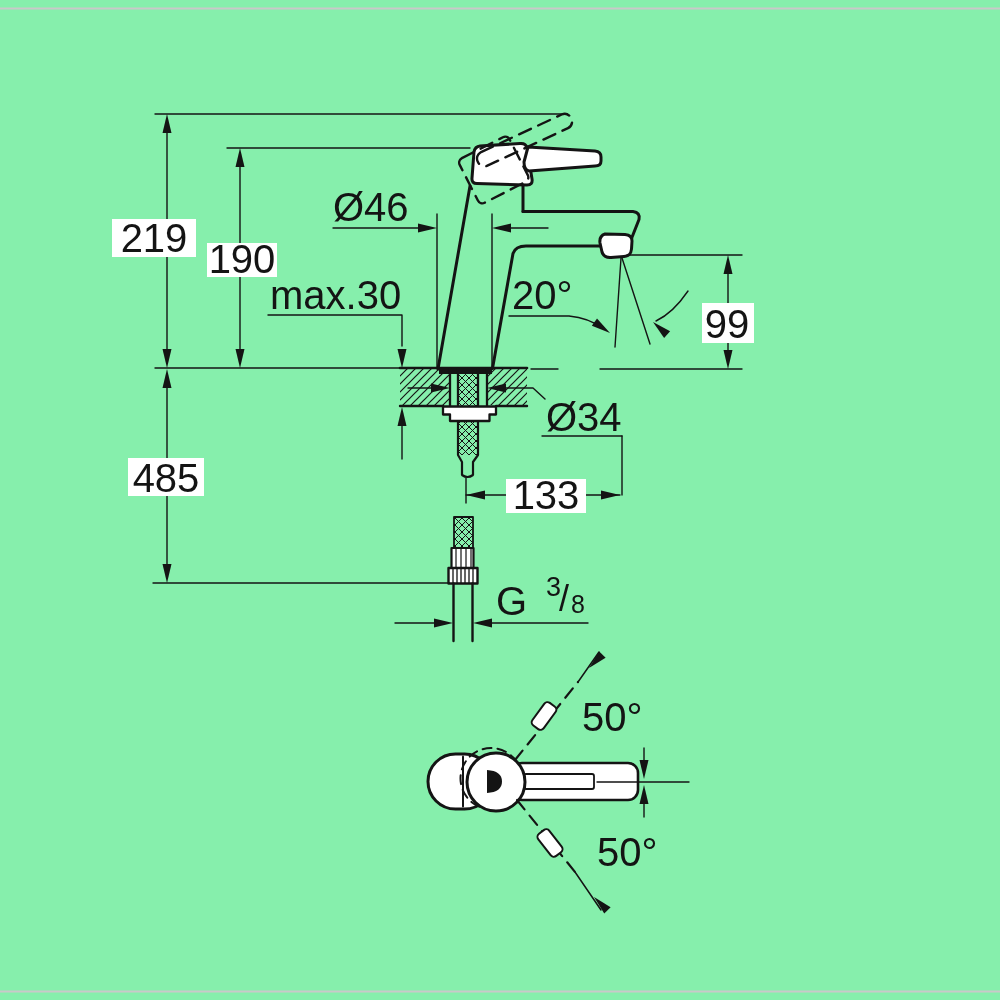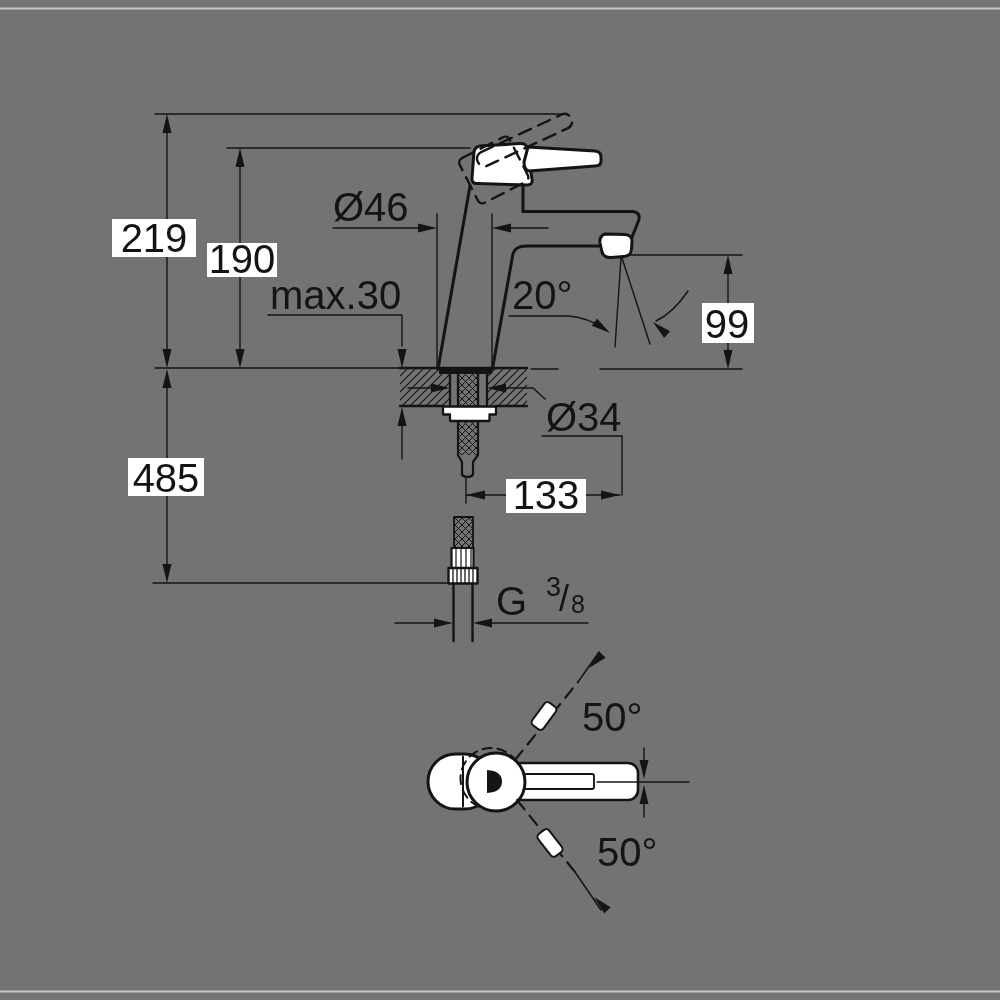--- a/index.html
+++ b/index.html
@@ -1,16 +1,16 @@
 <!DOCTYPE html>
 <html><head>
 <meta charset="utf-8">
 <style>
   html,body{margin:0;padding:0;background:#ffffff;}
-  .stage{position:relative;width:1000px;height:1000px;background:#737373;overflow:hidden;
+  .stage{position:relative;width:1000px;height:1000px;background:#86efac;overflow:hidden;
          font-family:"Liberation Sans", sans-serif;}
   svg{display:block}
   .t{font-family:"Liberation Sans", sans-serif;font-size:40px;}
   .tsup{font-family:"Liberation Sans", sans-serif;font-size:27px;}
   .tslash{font-family:"Liberation Sans", sans-serif;font-size:36px;}
   .tsub{font-family:"Liberation Sans", sans-serif;font-size:25px;}
 </style>
 </head>
 <body>
 

